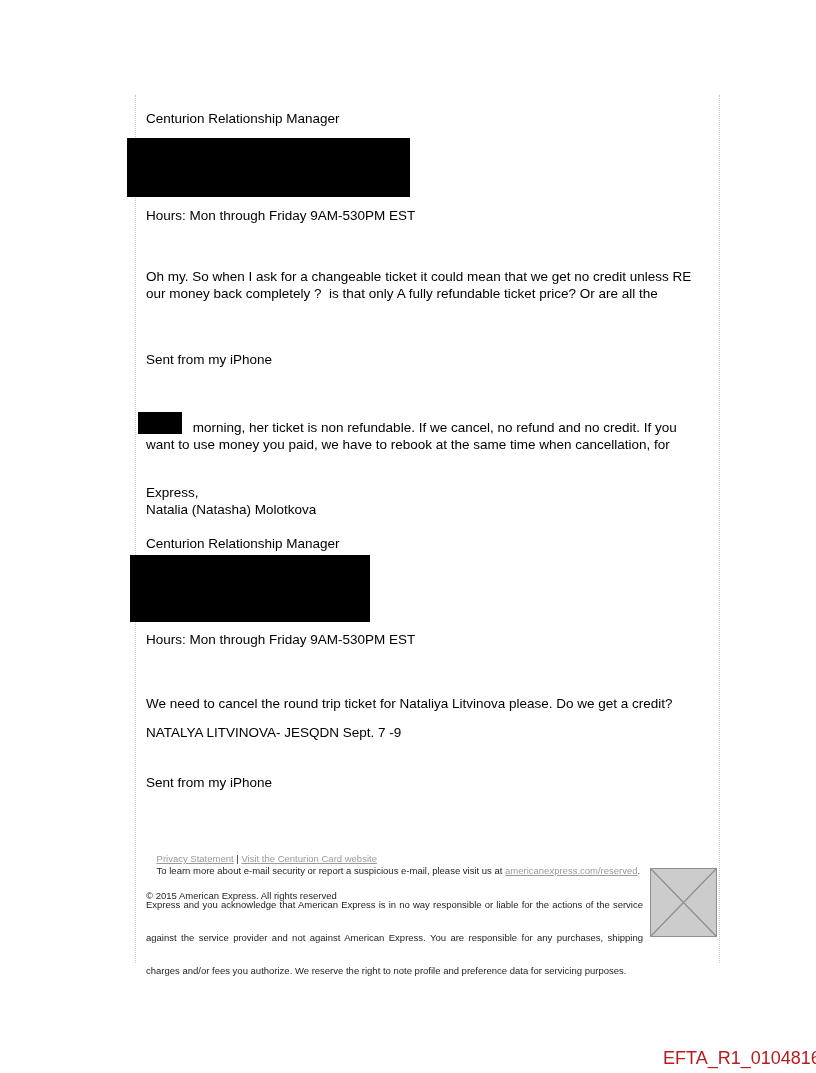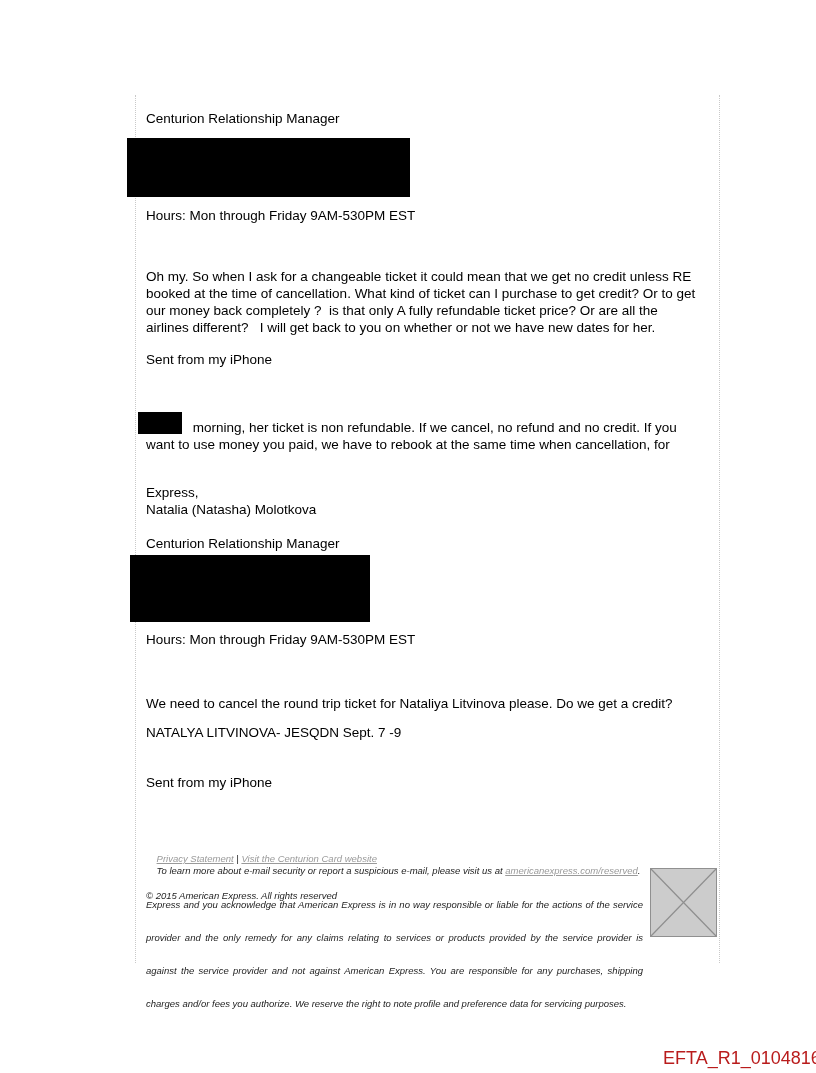--- a/index.html
+++ b/index.html
@@ -30,21 +30,20 @@
   .indent-first { text-indent: 43px; }
   .redaction {
     position: absolute;
     background: #000000;
   }
   .footer-text {
     font-size: 9.5px;
     line-height: 11px;
     color: #1d1d1d;
     white-space: pre-wrap;
-    font-style: italic;
   }
   .footer-link {
     color: #9a9a9a;
     text-decoration: underline;
     cursor: pointer;
   }
   .footer-sep { color: #1d1d1d; }
   #footer-legal { width: 497px; }
   #footer-legal .legal-line {
     width: 497px;
@@ -75,23 +74,21 @@
   <div id="email-frame"></div>
 
   <div class="abs body-text tline" style="left:146px; top:110px;">Centurion Relationship Manager</div>
 
   <div class="redaction" style="left:127px; top:138px; width:283px; height:59px;"></div>
 
   <div class="abs body-text tline" style="left:146px; top:207px;">Hours: Mon through Friday 9AM-530PM EST</div>
 
   <div class="abs body-text" style="left:146px; top:268px; width:575px;">
     <div class="tline">Oh my. So when I ask for a changeable ticket it could mean that we get no credit unless RE</div>
-    <div class="tline">booked at the time of cancellation. What kind of ticket can I purchase to get credit? Or to get</div>
     <div class="tline">our money back completely ?  is that only A fully refundable ticket price? Or are all the</div>
-    <div class="tline">airlines different?   I will get back to you on whether or not we have new dates for her.</div>
   </div>
 
   <div class="abs body-text tline" style="left:146px; top:351px;">Sent from my iPhone</div>
 
   <div class="redaction" style="left:138px; top:412px; width:44px; height:22px;"></div>
 
   <div class="abs body-text" style="left:146px; top:419px; width:575px;">
     <div class="tline indent-first"> morning, her ticket is non refundable. If we cancel, no refund and no credit. If you</div>
     <div class="tline">want to use money you paid, we have to rebook at the same time when cancellation, for</div>
   </div>
@@ -118,21 +115,20 @@
   </div>
 
   <div class="abs footer-text" style="left:146px; top:854px;">
     <span>To learn more about e-mail security or report a suspicious e-mail, please visit us at </span><a class="footer-link">americanexpress.com/reserved</a><span>.</span>
   </div>
 
   <div class="abs footer-text" style="left:146px; top:890px;text-align:right;">© 2015 American Express. All rights reserved</div>
 
   <div id="footer-legal" class="abs footer-text" style="left:146px; top:877px;">
     <div class="legal-line">Express and you acknowledge that American Express is in no way responsible or liable for the actions of the service</div>
-    <div class="legal-line">provider and the only remedy for any claims relating to services or products provided by the service provider is</div>
     <div class="legal-line">against the service provider and not against American Express. You are responsible for any purchases, shipping</div>
     <div class="legal-line">charges and/or fees you authorize. We reserve the right to note profile and preference data for servicing purposes.</div>
   </div>
 
   <div id="image-placeholder">
     <svg width="67" height="69" viewBox="0 0 67 69" xmlns="http://www.w3.org/2000/svg">
       <rect x="0.5" y="0.5" width="66" height="68" fill="#cccccc" stroke="#909090" stroke-width="1"></rect>
       <line x1="1" y1="1" x2="66" y2="68" stroke="#8f8f8f" stroke-width="1.2"></line>
       <line x1="66" y1="1" x2="1" y2="68" stroke="#8f8f8f" stroke-width="1.2"></line>
     </svg>

